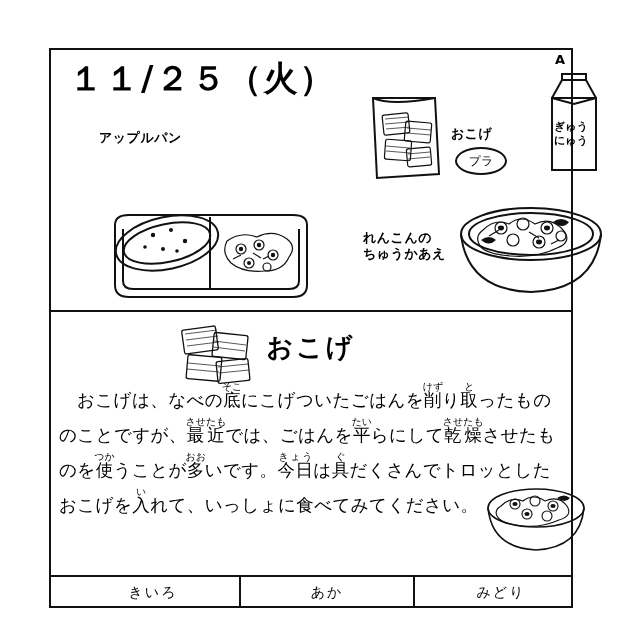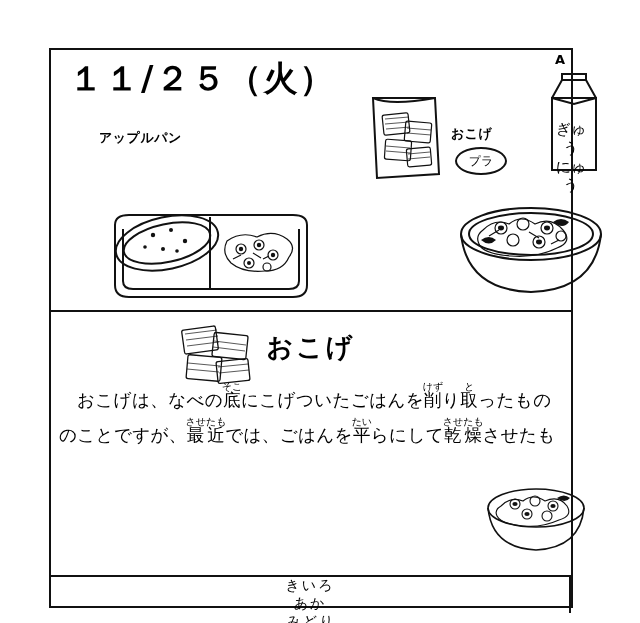--- a/index.html
+++ b/index.html
@@ -46,27 +46,26 @@
     position: absolute;
     left: 0;
     top: 262px;
     width: 100%;
     height: 265px;
     border-bottom: 2px solid #111;
     box-sizing: border-box;
   }
   .panel-bottom {
     position: absolute;
-    left: 0;
+    left: 16px;
     top: 527px;
     width: 100%;
     height: 31px;
     display: flex;
     box-sizing: border-box;
-    flex-direction: column;
   }
   .panel-bottom .cell {
     flex: 1;
     border-right: 2px solid #111;
     display: flex;
     align-items: center;
     justify-content: center;
     font-size: 14px;
     letter-spacing: 2px;
     box-sizing: border-box;
@@ -120,22 +119,22 @@
     display: flex;
     align-items: center;
     justify-content: center;
     background: #fff;
   }
   .milk-text {
     position: absolute;
     left: 497px;
     top: 70px;
     width: 46px;
-    font-size: 15px;
-    font-weight: normal;
+    font-size: 11px;
+    font-weight: bold;
     line-height: 1.25;
     text-align: center;
     white-space: pre-line;
   }
 
   
   .article-title {
     position: absolute;
     left: 50%;
     transform: translateX(-50%);
@@ -266,20 +265,22 @@
           <path d="M14,28 L14,100 L58,100 L58,28 Z"></path>
           <path d="M14,28 L24,10 L48,10 L58,28"></path>
           <path d="M24,10 L24,4 L48,4 L48,10"></path>
           <path d="M14,28 L36,34 L58,28"></path>
         </g>
       </svg>
 
       <div class="lbl lbl-applepan">アップルパン</div>
       <div class="lbl lbl-okoge">おこげ</div>
       <div class="pla-oval">プラ</div>
+      <div class="lbl lbl-renkon">れんこんの
+ちゅうかあえ</div>
       <div class="milk-text">ぎゅう
 にゅう</div>
     </div>
 
     <div class="panel-mid">
 
       <svg class="ill" style="left:118px; top:8px;" width="100" height="70" viewBox="0 0 100 70">
         <g fill="none" stroke="#111" stroke-width="1.3">
           <rect x="14" y="8" width="34" height="24" rx="2" transform="rotate(-8 31 20)"></rect>
           <rect x="44" y="14" width="34" height="24" rx="2" transform="rotate(6 61 26)"></rect>
@@ -297,20 +298,22 @@
           <line x1="49" y1="47" x2="79" y2="44"></line>
             <line x1="50" y1="53" x2="80" y2="50"></line>
         </g>
       </svg>
 
       <div class="article-title">おこげ</div>
 
       <div class="article-body">
         <p class="indent">おこげは、なべの<ruby>底<rt>そこ</rt></ruby>にこげついたごはんを<ruby>削<rt>けず</rt></ruby>り<ruby>取<rt>と</rt></ruby>ったもの</p>
         <p>のことですが、<ruby>最近<rt>させたも</rt></ruby>では、ごはんを<ruby>平<rt>たい</rt></ruby>らにして<ruby>乾燥<rt>させたも</rt></ruby>させたも</p>
+        <p>のを<ruby>使<rt>つか</rt></ruby>うことが<ruby>多<rt>おお</rt></ruby>いです。<ruby>今日<rt>きょう</rt></ruby>は<ruby>具<rt>ぐ</rt></ruby>だくさんでトロッとした</p>
+        <p>おこげを<ruby>入<rt>い</rt></ruby>れて、いっしょに<ruby>食<rt></rt></ruby>べてみてください。</p>
       </div>
 
       <svg class="ill" style="left:430px; top:170px;" width="110" height="76" viewBox="0 0 110 76">
         <g fill="none" stroke="#111" stroke-width="1.6">
           <ellipse cx="55" cy="26" rx="48" ry="19"></ellipse>
           <path d="M7,26 q4,40 48,42 q44,-2 48,-42"></path>
         </g>
         <g fill="none" stroke="#111" stroke-width="1.1">
           <path d="M20,24 q10,-10 22,-5 q10,-8 22,0 q14,-6 22,5 q6,10 -8,14 q-18,8 -36,6 q-22,-2 -26,-10 q-3,-6 4,-10 Z"></path>
           <circle cx="34" cy="22" r="5"></circle>

